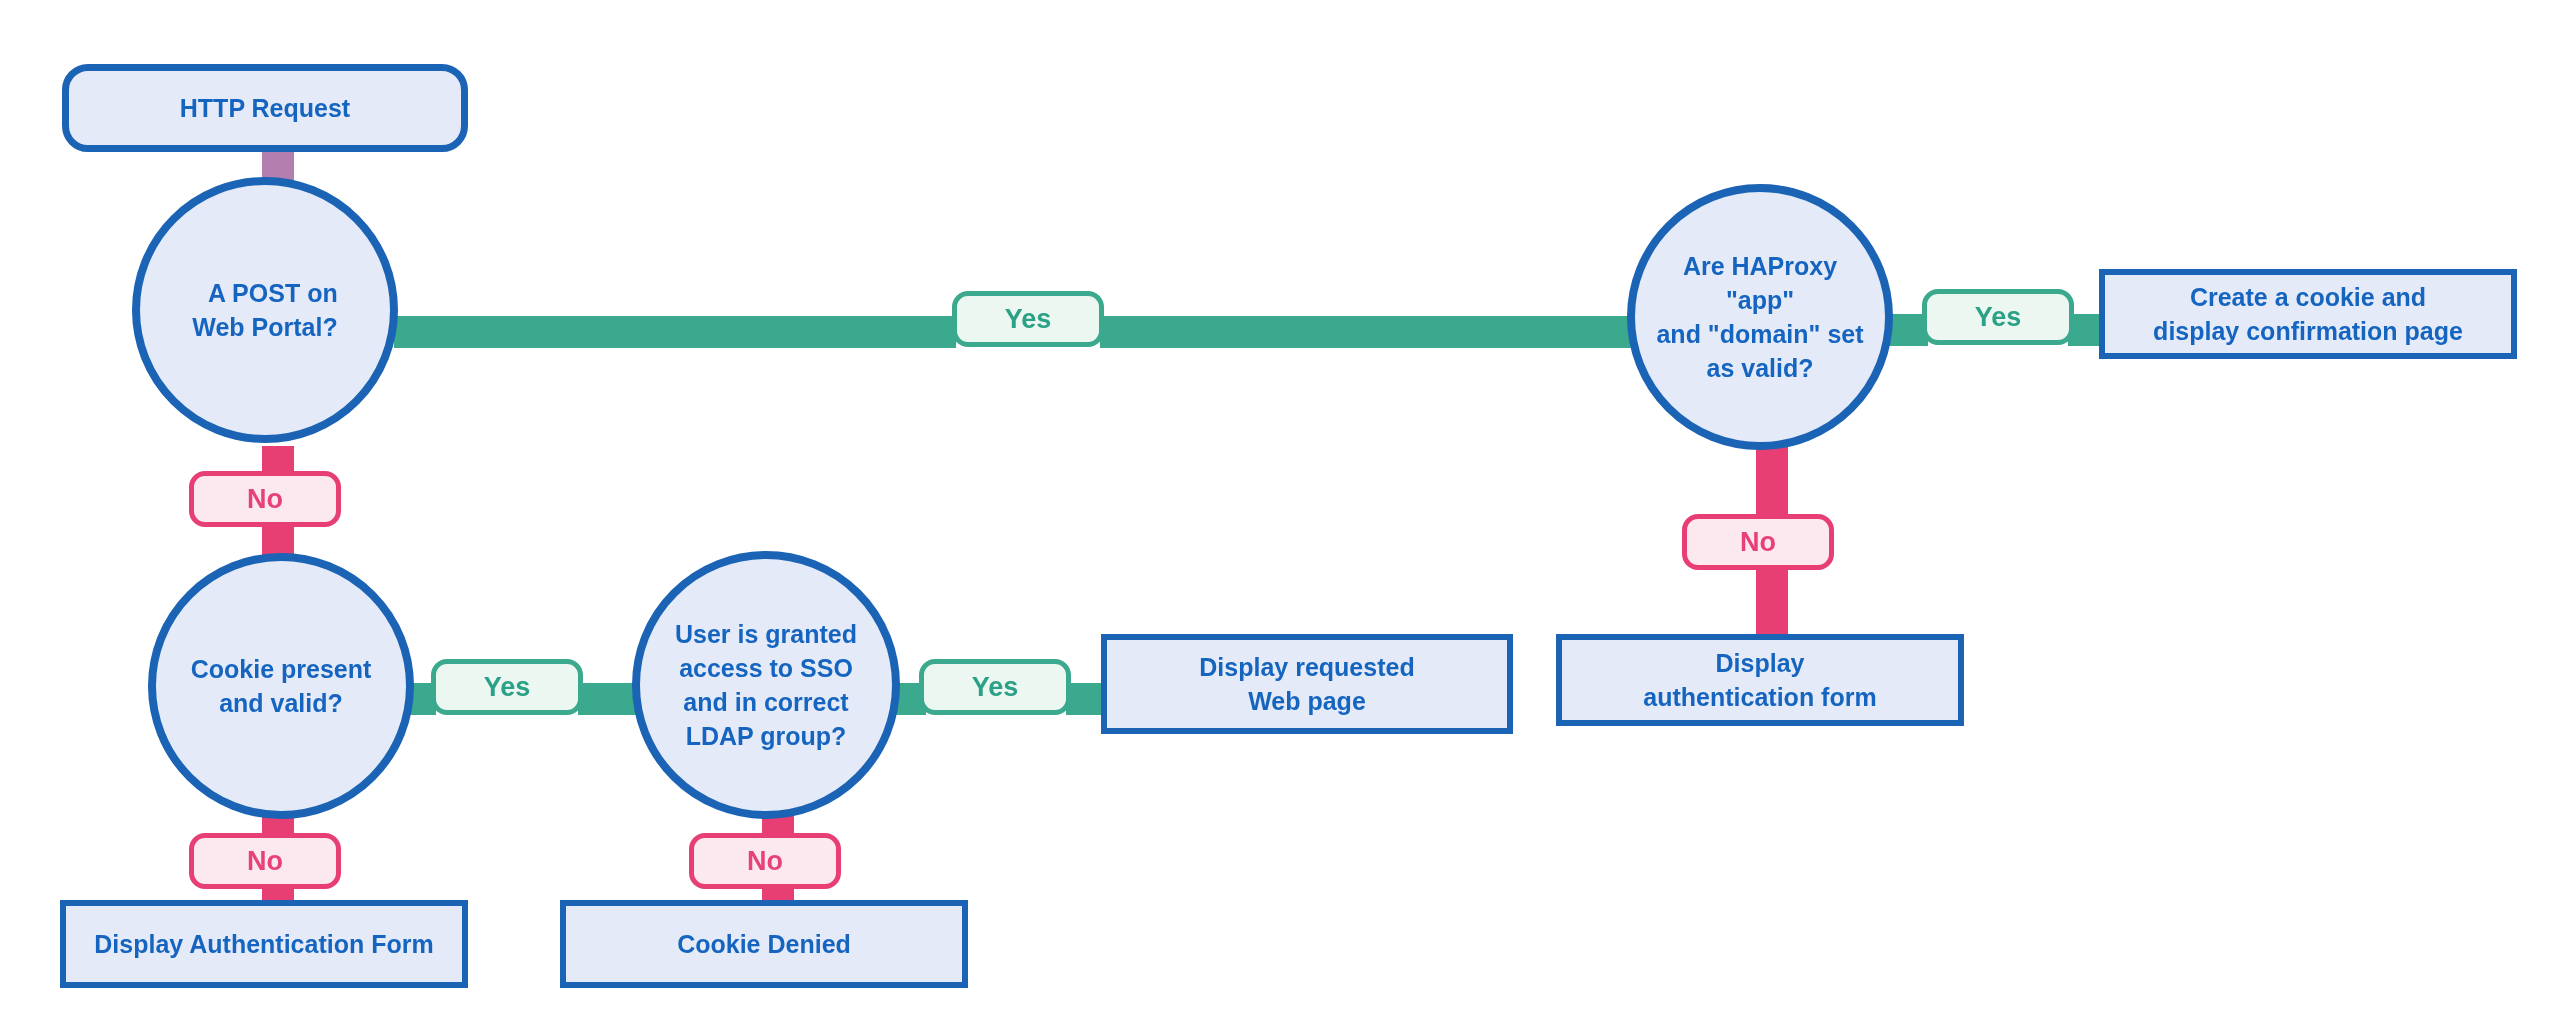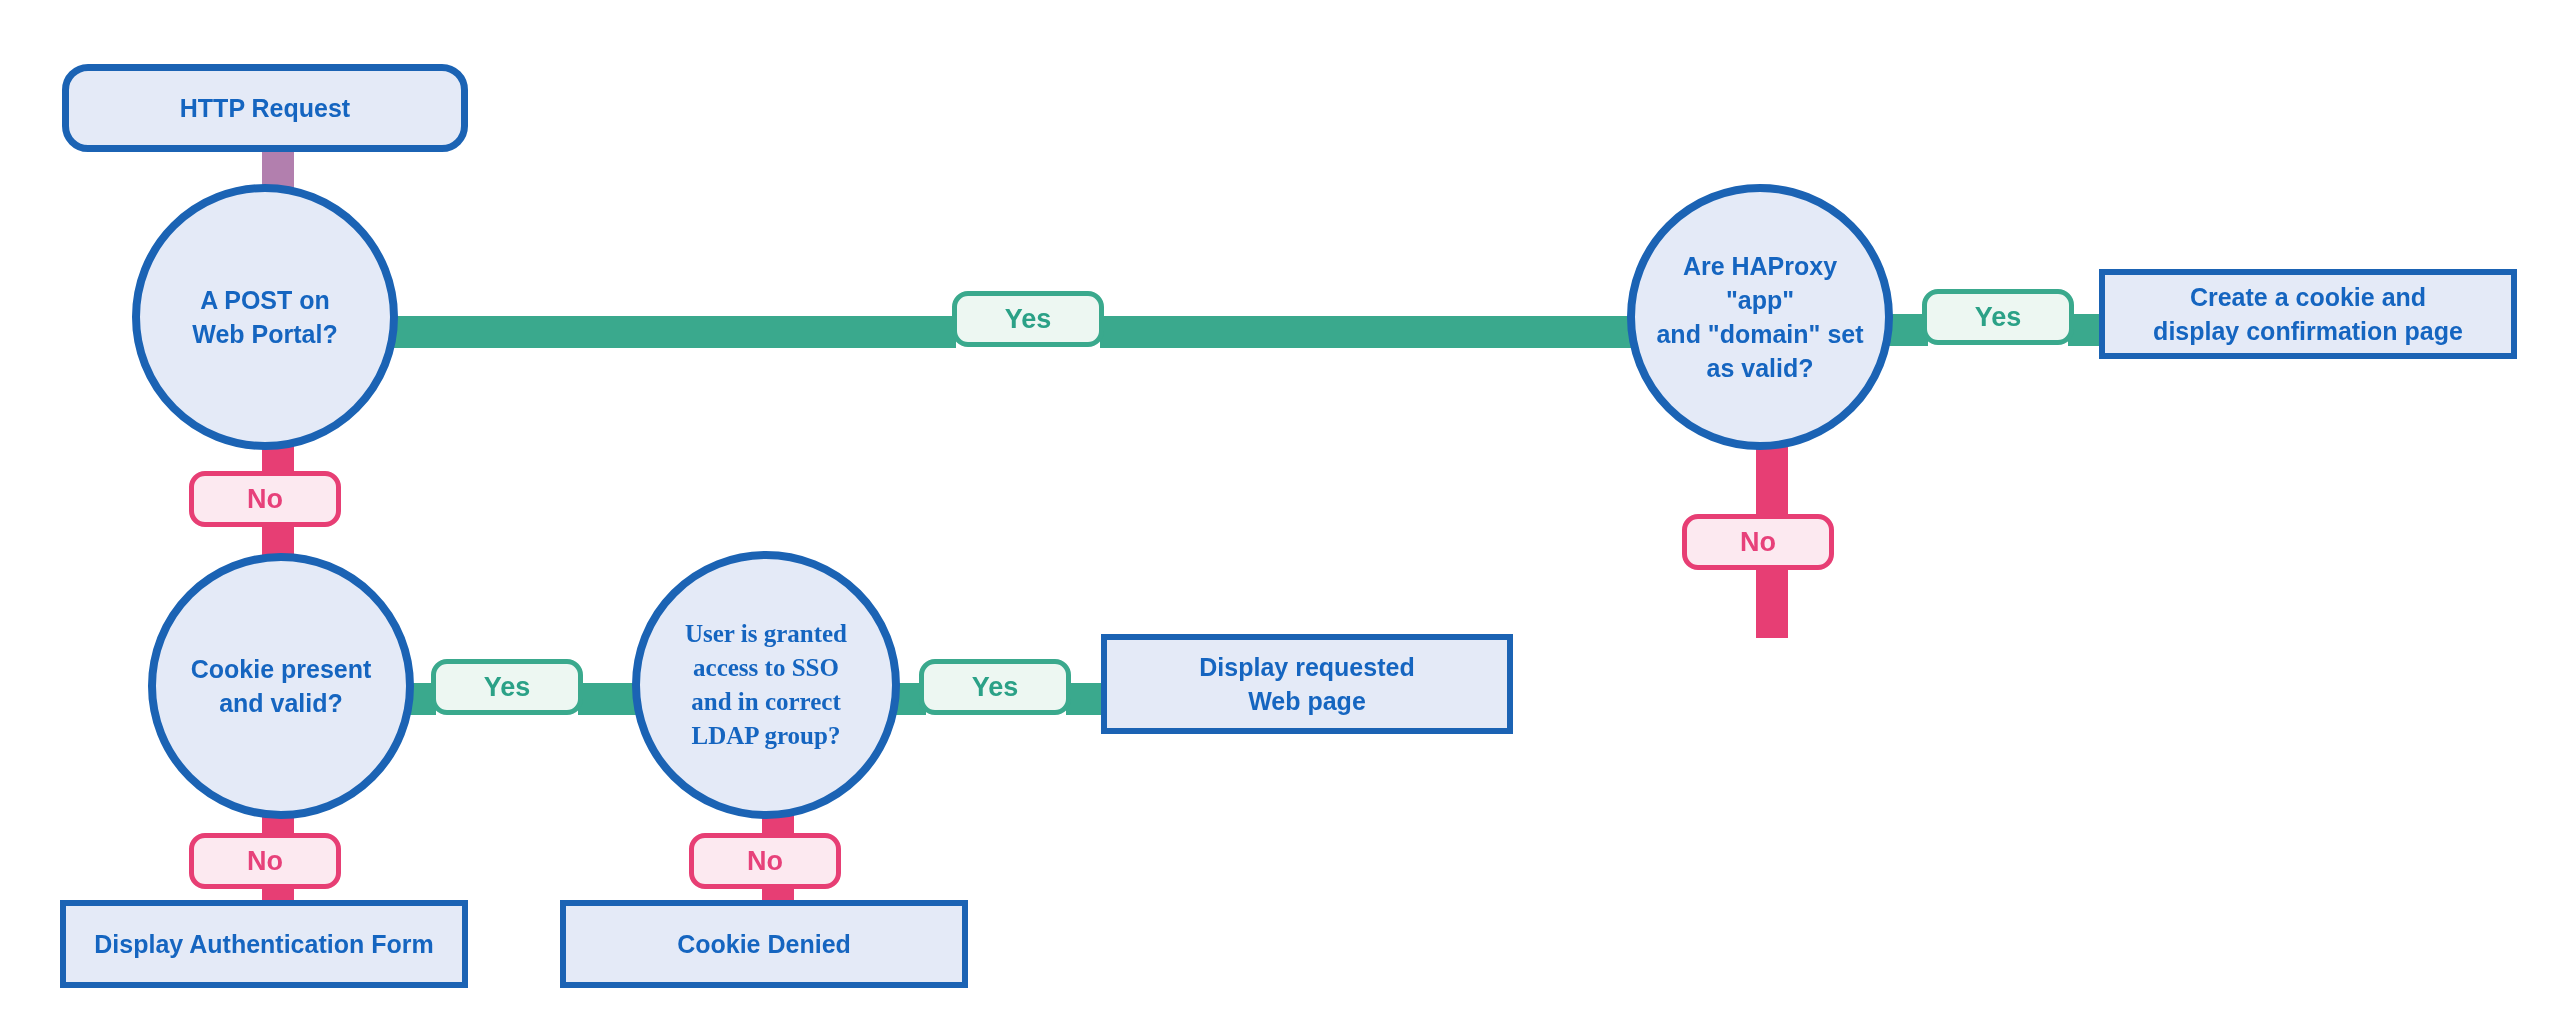--- a/index.html
+++ b/index.html
@@ -69,41 +69,43 @@
   <div class="line pink" style="left:246px; top:506px; width:7px; height:36px;"></div>
   <div class="line pink" style="left:246px; top:798px; width:7px; height:24px;"></div>
   <div class="line pink" style="left:246px; top:868px; width:7px; height:20px;"></div>
   <div class="line pink" style="left:746px; top:798px; width:7px; height:24px;"></div>
   <div class="line pink" style="left:746px; top:868px; width:7px; height:20px;"></div>
   <div class="line pink" style="left:1740px; top:430px; width:7px; height:72px;"></div>
   <div class="line pink" style="left:1740px; top:550px; width:7px; height:72px;"></div>
 
   <div class="node rounded" style="left:46px; top:48px; width:406px; height:88px;">HTTP Request</div>
 
-  <div class="node circle" style="left:116px; top:168px; width:266px; height:266px;">A POST on
+  <div class="node circle" style="left:116px; top:161px; width:266px; height:266px;text-align:right;">A POST on
 Web Portal?</div>
 
   <div class="node circle" style="left:1611px; top:168px; width:266px; height:266px;">Are HAProxy "app"
 and "domain" set
 as valid?</div>
 
   <div class="node circle" style="left:132px; top:537px; width:266px; height:266px;">Cookie present
 and valid?</div>
 
-  <div class="node circle" style="left:616px; top:535px; width:268px; height:268px;font-family:Liberation Serif, serif;">User is granted
+  <div class="node circle" style="left:616px; top:535px; width:268px; height:268px;">User is granted
 access to SSO
 and in correct
 LDAP group?</div>
 
   <div class="node" style="left:2083px; top:253px; width:418px; height:90px;">Create a cookie and
 display confirmation page</div>
 
   <div class="node" style="left:1085px; top:618px; width:412px; height:100px;">Display requested
 Web page</div>
 
+  <div class="node" style="left:1540px; top:618px; width:408px; height:92px;">Display
+authentication form</div>
 
   <div class="node" style="left:44px; top:884px; width:408px; height:88px;">Display Authentication Form</div>
 
   <div class="node" style="left:544px; top:884px; width:408px; height:88px;">Cookie Denied</div>
 
   <div class="badge yes" style="left:936px; top:275px;">Yes</div>
 
   <div class="badge yes" style="left:1906px; top:273px;">Yes</div>
 
   <div class="badge yes" style="left:415px; top:643px;">Yes</div>

